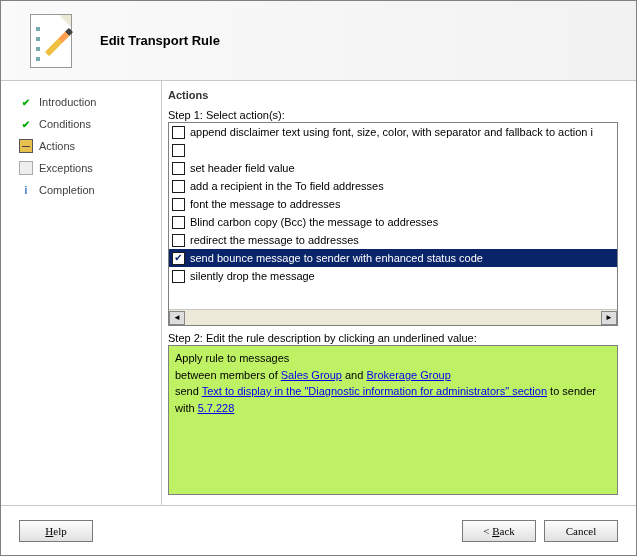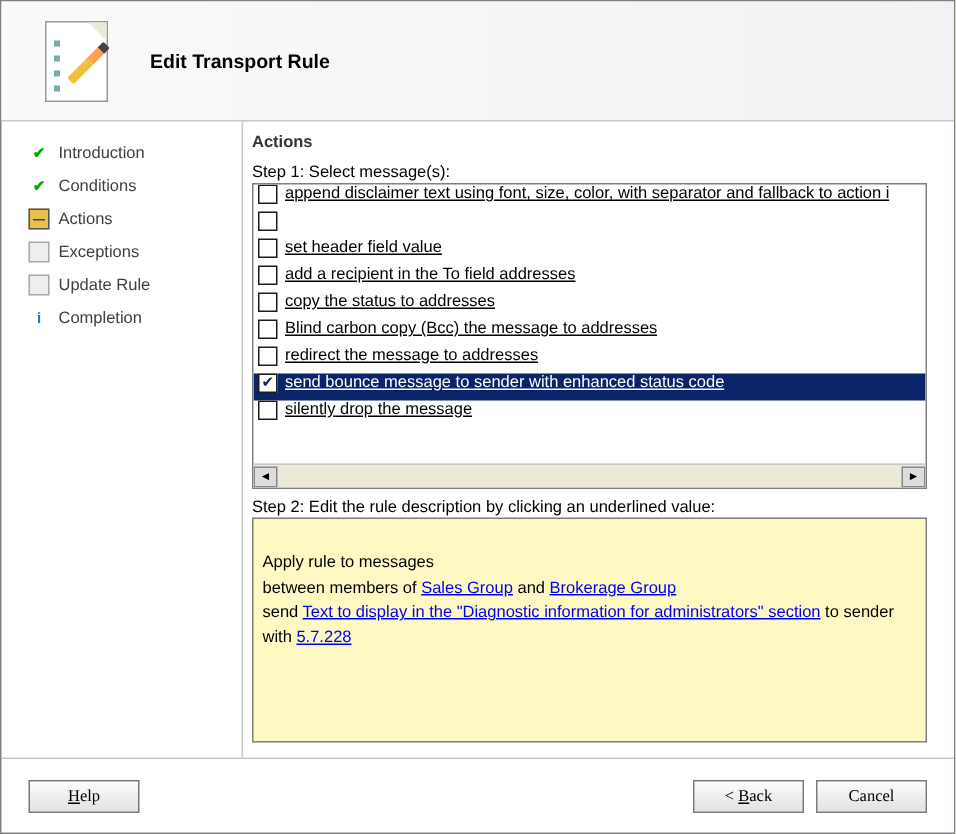--- a/index.html
+++ b/index.html
@@ -94,24 +94,23 @@
   .listbox {
     border:1px solid #808080;
     background:#fff;
     height:204px;
     overflow:hidden;
     position:relative;
     display:flex;flex-direction:column;
   }
   .list-rows { flex:1; overflow:hidden; }
   .row {
-    display:flex; align-items:flex-start;
+    display:flex; align-items:center;
     height:18px; padding-left:3px;
     white-space:nowrap;
-    text-decoration:underline;
   }
   .row .cb {
     width:13px;height:13px;
     border:1px solid #1c1c1c;
     background:#fff; margin-right:5px;
     display:flex;align-items:center;justify-content:center;
     font-size:10px; line-height:10px;
   }
   .row.selected { background:#0a246a; color:#fff; }
   .row.selected .cb { color:#0a246a; }
@@ -122,24 +121,24 @@
     display:flex; justify-content:space-between;
     align-items:center;
   }
   .hscroll .btn {
     width:16px;height:14px; border:1px solid #888; background:#ddd;
     display:flex;align-items:center;justify-content:center;
     font-size:8px;
   }
   .descbox {
     border:1px solid #808080;
-    background:#fef9c3;
+    background:#bef264;
     flex:1;
     margin-bottom:10px;
-    padding:21px 6px;
+    padding:4px 6px;
     line-height:1.5;
     overflow:hidden;
   }
   .descbox .link { color:#0000ee; text-decoration:underline; cursor:pointer;}
   .footer {
     border-top:1px solid #c8c8c8;
     height:50px;
     display:flex; align-items:center;
     padding:0 18px;
     gap:8px;
@@ -191,53 +190,49 @@
         </div>
         <div class="nav-item">
           <span class="nic nic-current"></span>
           <span>Actions</span>
         </div>
         <div class="nav-item">
           <span class="nic nic-box"></span>
           <span>Exceptions</span>
         </div>
         <div class="nav-item">
-          <span class="nic nic-box"></span>
-          <span>Update Rule</span>
-        </div>
-        <div class="nav-item">
           <span class="nic nic-blue">i</span>
           <span>Completion</span>
         </div>
       </div>
 
     <div class="main">
       <h2>Actions</h2>
 
-      <div class="step-label">Step 1: Select message(s):</div>
+      <div class="step-label">Step 1: Select action(s):</div>
       <div class="listbox">
         <div class="list-rows" id="action-rows">
             <div class="row">
               <span class="cb"></span>
               <span class="lbl">append disclaimer text using font, size, color, with separator and fallback to action i</span>
             </div>
             <div class="row">
               <span class="cb"></span>
             </div>
             <div class="row">
               <span class="cb"></span>
               <span class="lbl">set header field value</span>
             </div>
             <div class="row">
               <span class="cb"></span>
               <span class="lbl">add a recipient in the To field addresses</span>
             </div>
             <div class="row">
               <span class="cb"></span>
-              <span class="lbl">copy the status to addresses</span>
+              <span class="lbl">font the message to addresses</span>
             </div>
             <div class="row">
               <span class="cb"></span>
               <span class="lbl">Blind carbon copy (Bcc) the message to addresses</span>
             </div>
             <div class="row">
               <span class="cb"></span>
               <span class="lbl">redirect the message to addresses</span>
             </div>
             <div class="row selected">

